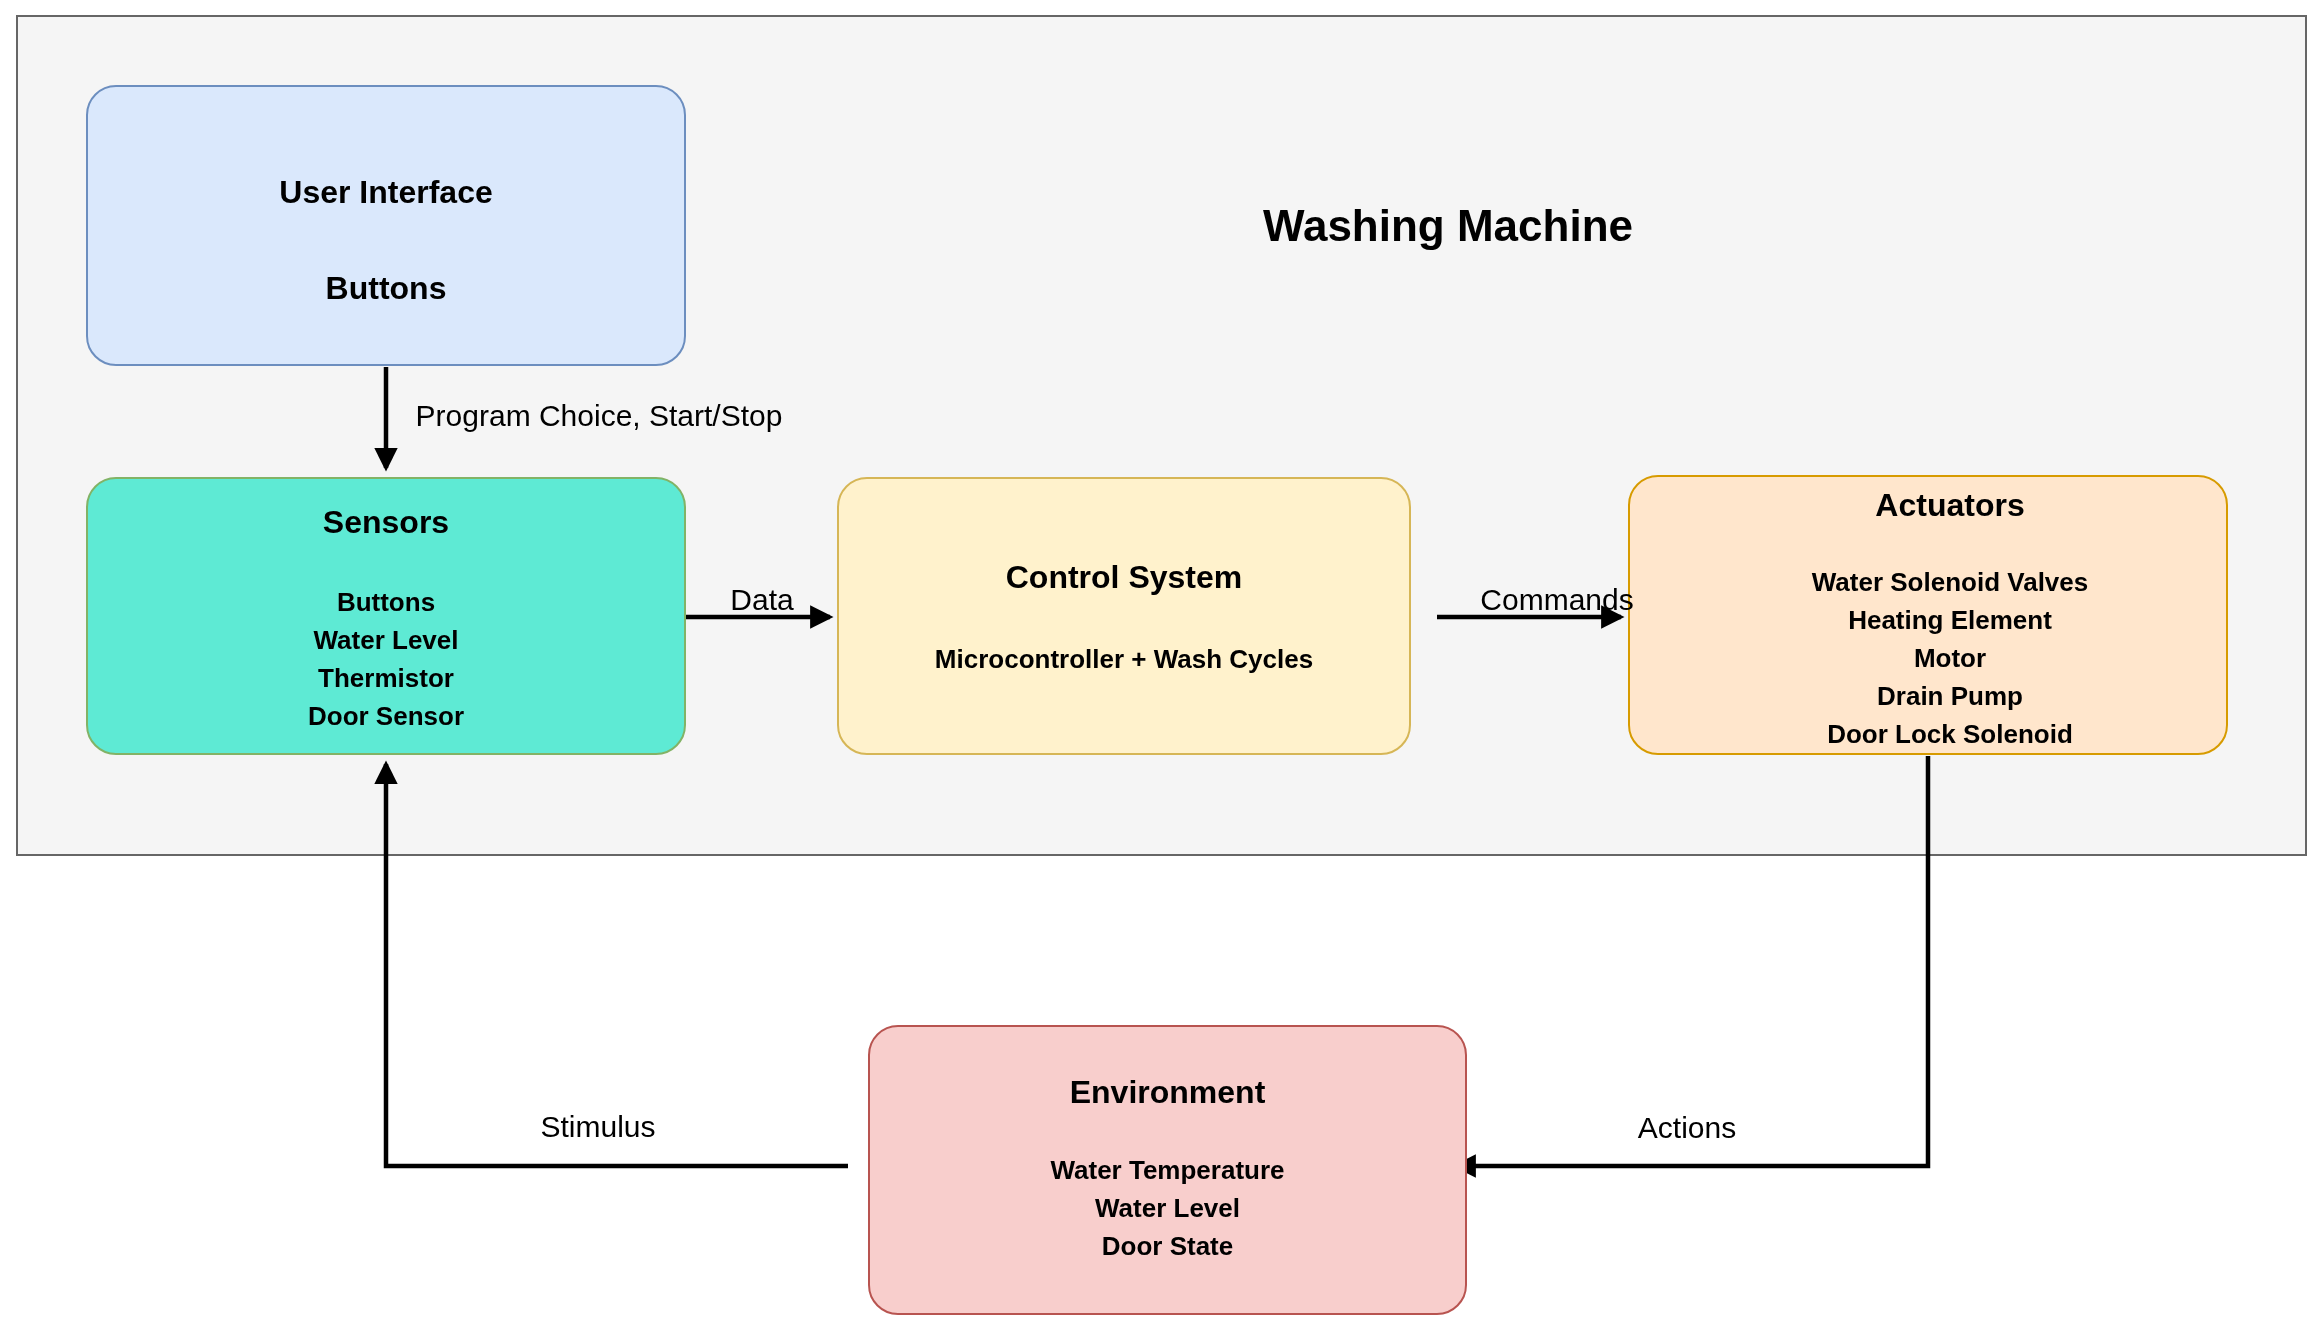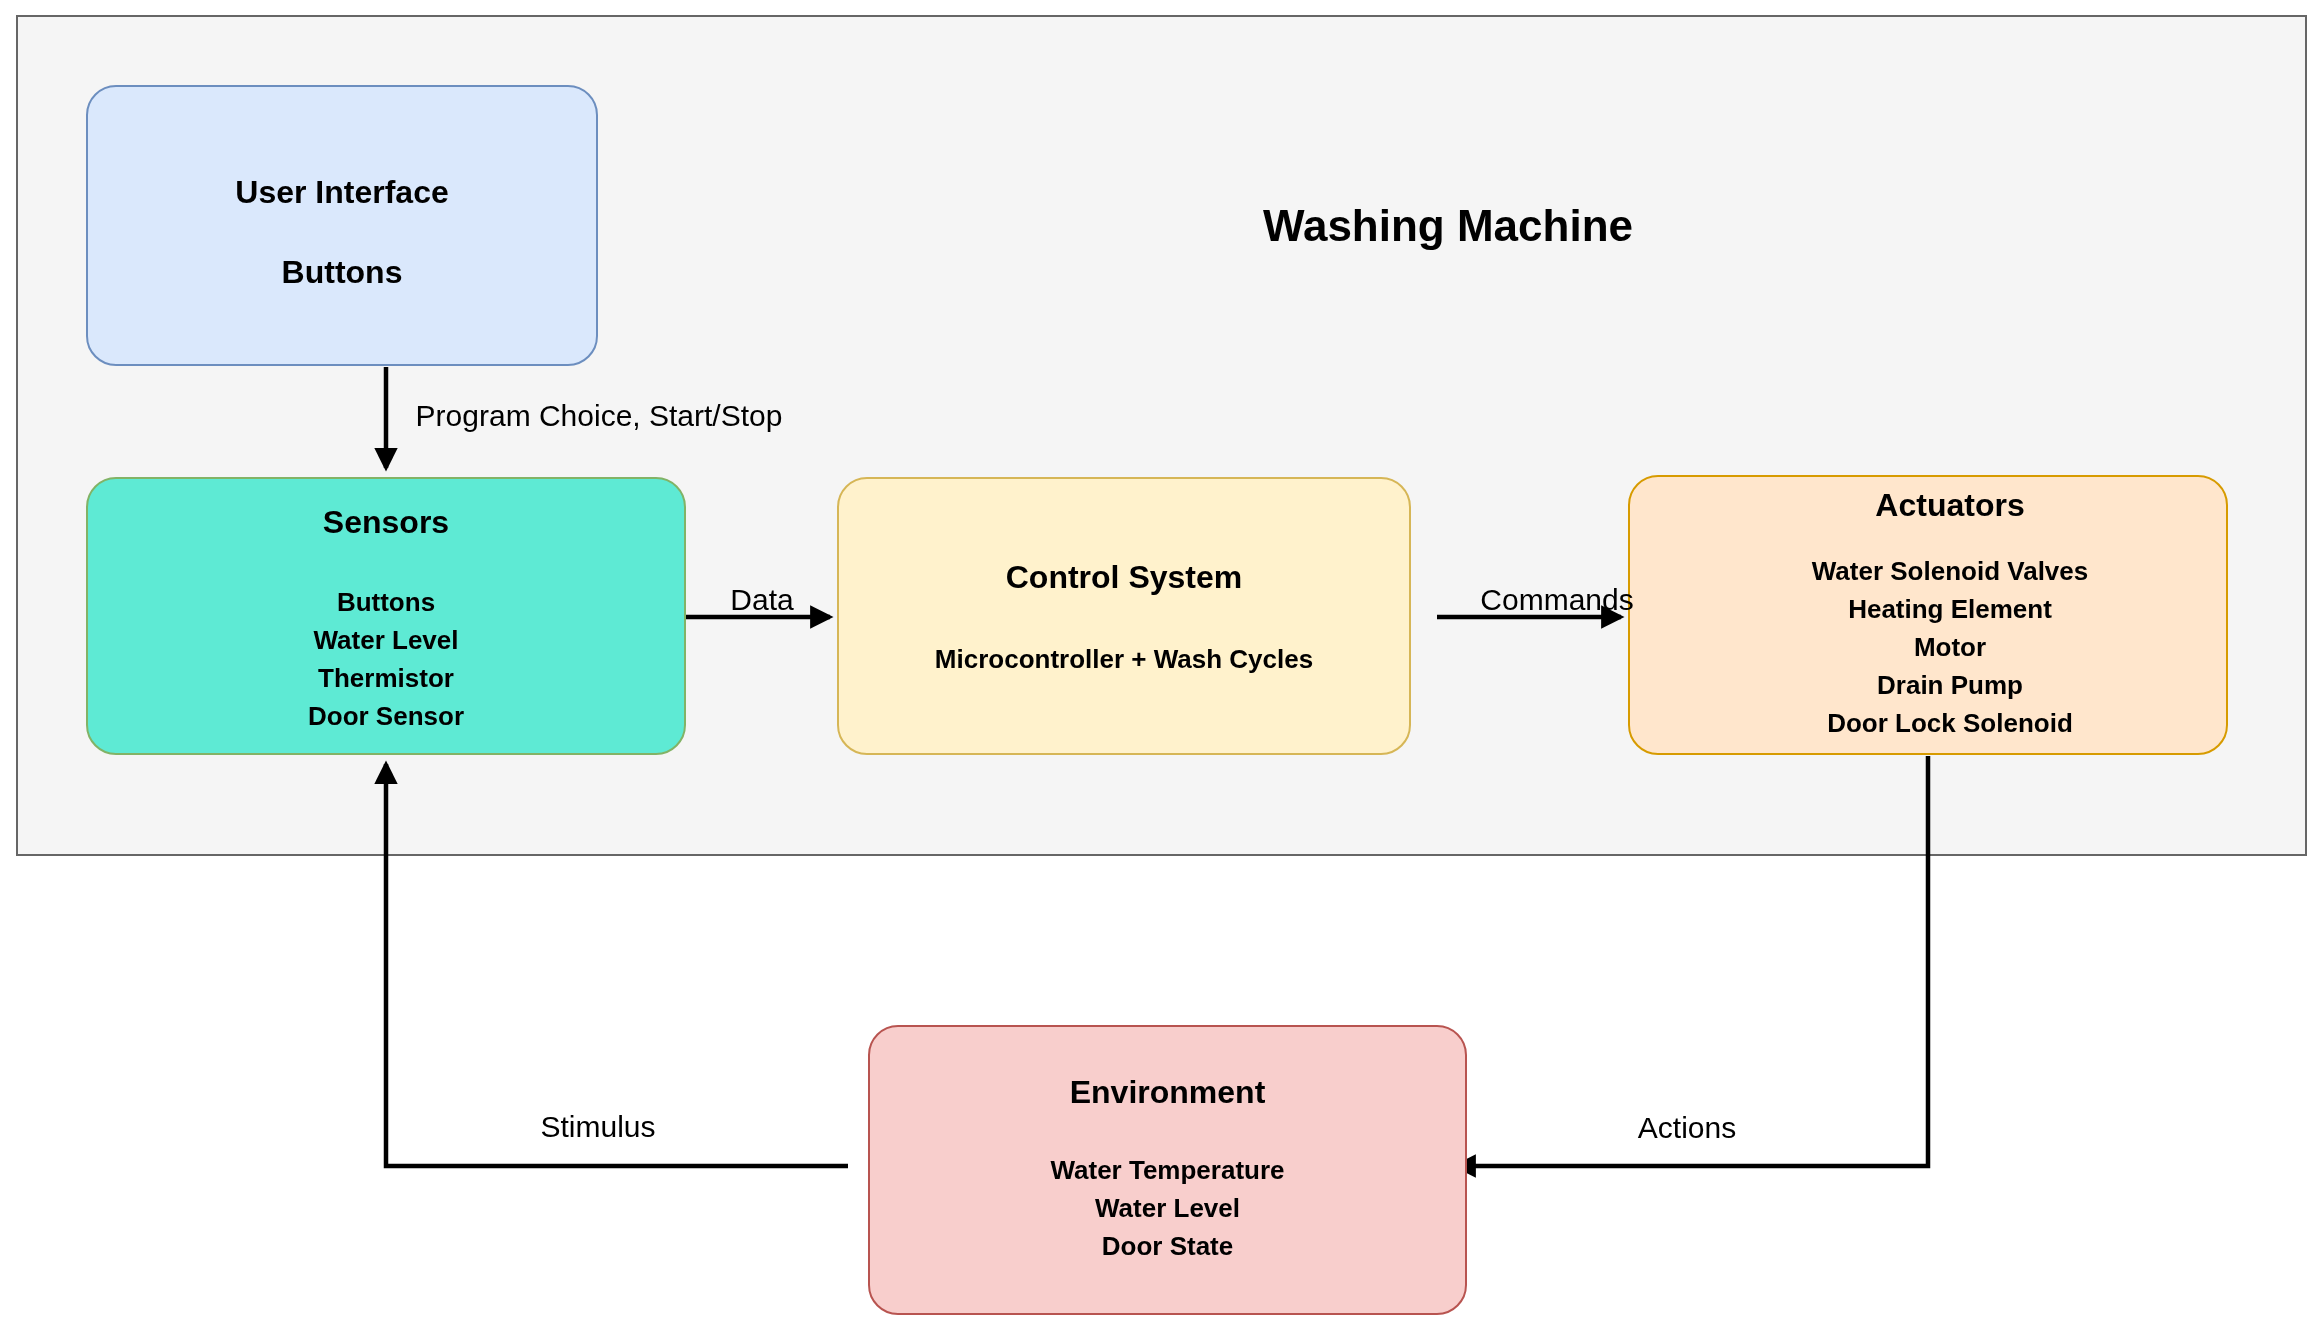--- a/index.html
+++ b/index.html
@@ -71,35 +71,35 @@
     line-height: 44px;
     white-space: nowrap;
   }
   .node-list {
     font-size: 26px;
     font-weight: bold;
     line-height: 38px;
   }
   .node-line { white-space: nowrap; }
 
-  .node-user-interface { left: 86px;  top: 85px;   width: 512px; height: 281px; }
+  .node-user-interface { left: 86px;  top: 85px;   width: 600px; height: 281px; gap: 16px; }
   .node-user-interface .node-title { margin-top: 83px; }
   .node-user-interface .node-list  { margin-top: 36px; font-size: 32px; line-height: 44px; }
 
   .node-sensors { left: 86px; top: 477px; width: 600px; height: 278px; }
   .node-sensors .node-title { margin-top: 21px; }
   .node-sensors .node-list  { margin-top: 39px; }
 
   .node-control-system { left: 837px; top: 477px; width: 574px; height: 278px; }
   .node-control-system .node-title { margin-top: 76px; }
   .node-control-system .node-list  { margin-top: 41px; }
 
   .node-actuators { left: 1628px; top: 475px; width: 600px; height: 280px; }
   .node-actuators .node-title { margin-top: 6px; }
-  .node-actuators .node-list  { margin-top: 25px; }
+  .node-actuators .node-list  { margin-top: 36px; }
 
   .node-environment { left: 868px; top: 1025px; width: 599px; height: 290px; }
   .node-environment .node-title { margin-top: 43px; }
   .node-environment .node-list  { margin-top: 37px; }
 
   
   .edge-label {
     position: absolute;
     transform: translate(-50%, -50%);
     font-size: 30px;

